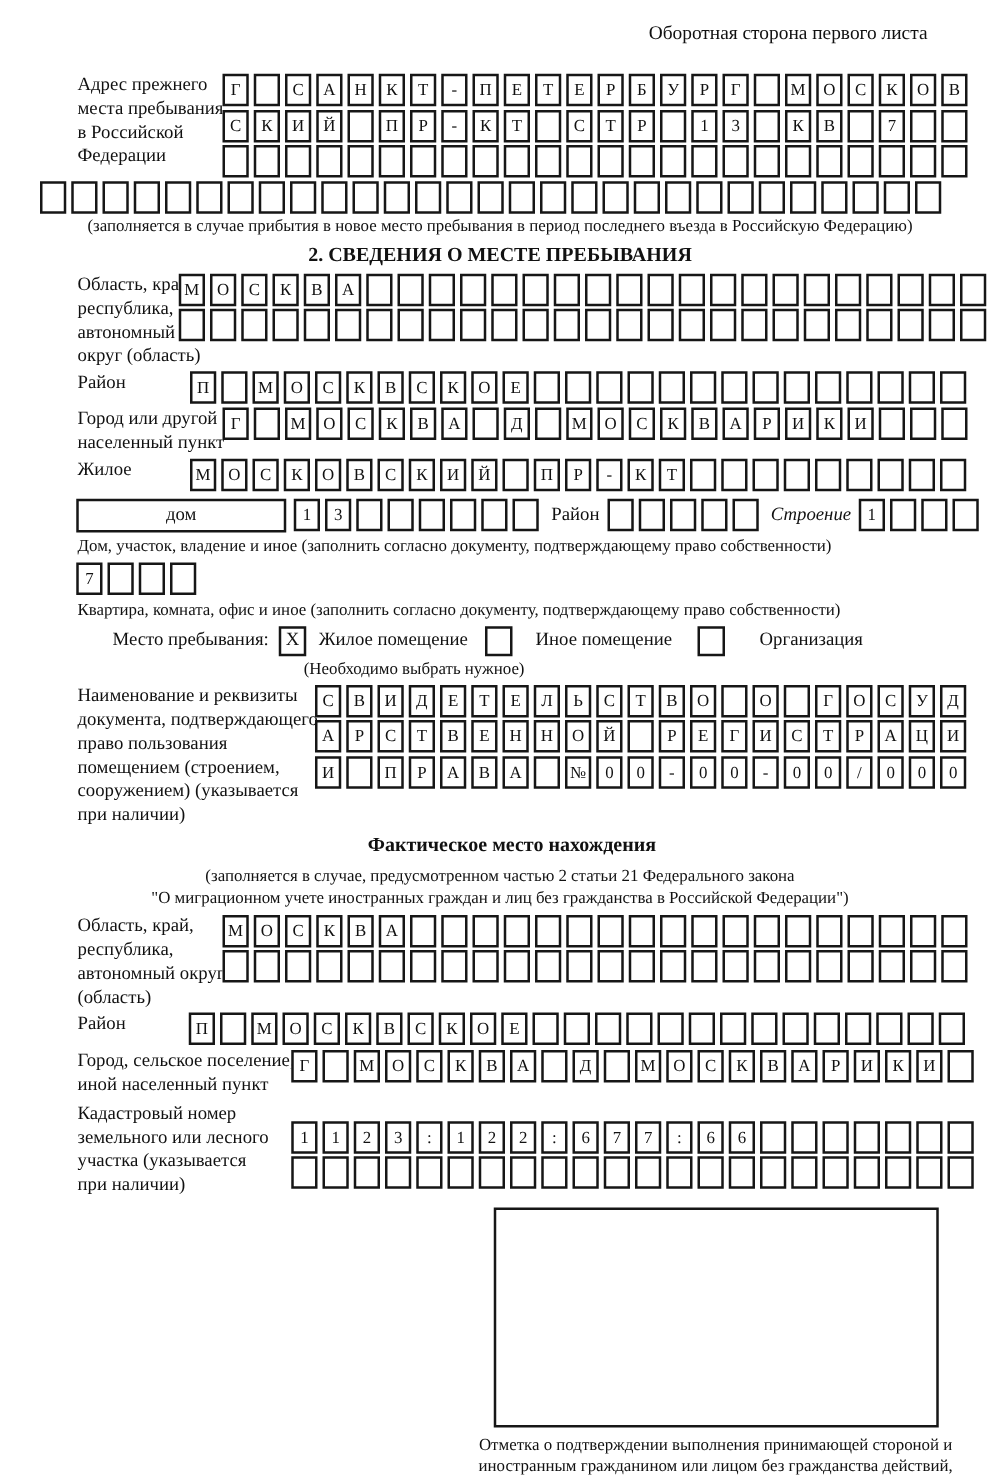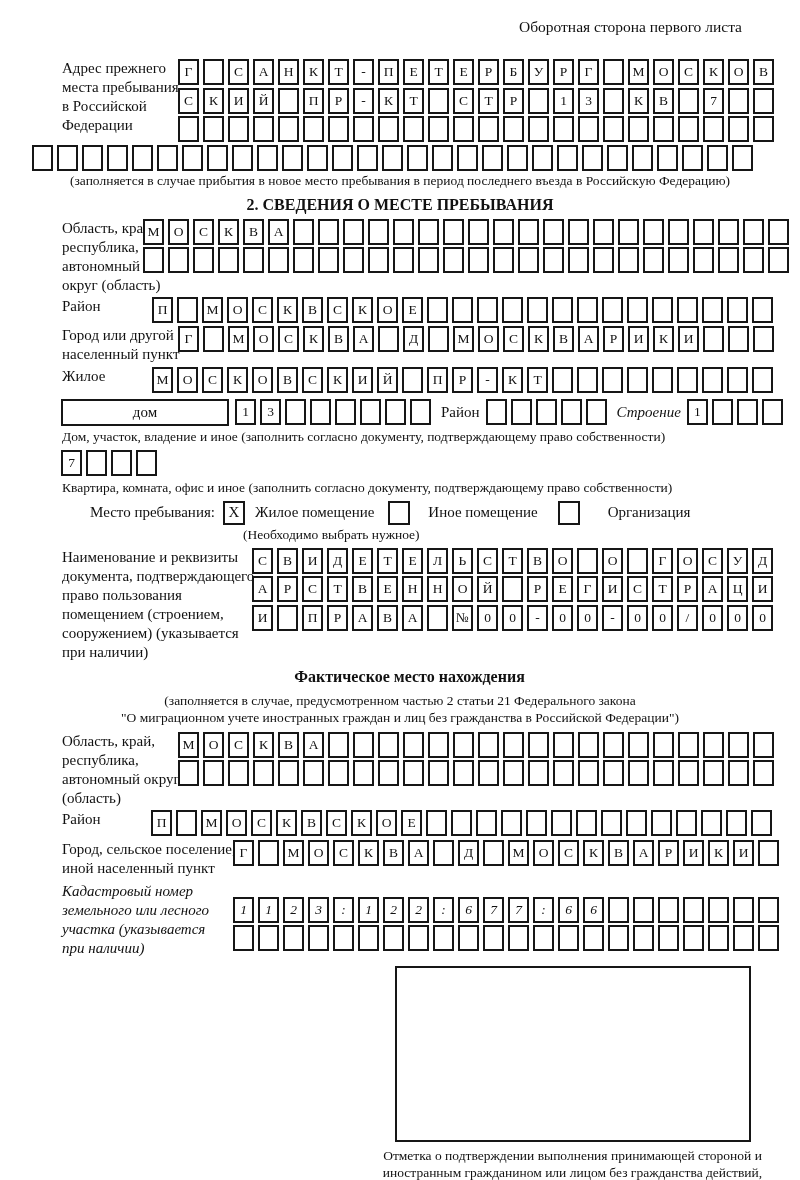--- a/index.html
+++ b/index.html
@@ -568,21 +568,21 @@
       <span class="cell">В</span>
       <span class="cell">А</span>
       <span class="cell">Р</span>
       <span class="cell">И</span>
       <span class="cell">К</span>
       <span class="cell">И</span>
       <span class="cell"></span>
     </div>
 </div>
 
-<div class="field" style="margin-left:62px;margin-top:4px;font-style:italic;">
+<div class="field" style="margin-left:62px;margin-top:4px;">
   <div class="flabel" style="width:171px;">Кадастровый номер
 земельного или лесного
 участка (указывается
 при наличии)</div>
   <div class="rowcol" style="margin-top:15px;">
     <div class="char-row">
         <span class="cell">1</span>
         <span class="cell">1</span>
         <span class="cell">2</span>
         <span class="cell">3</span>

